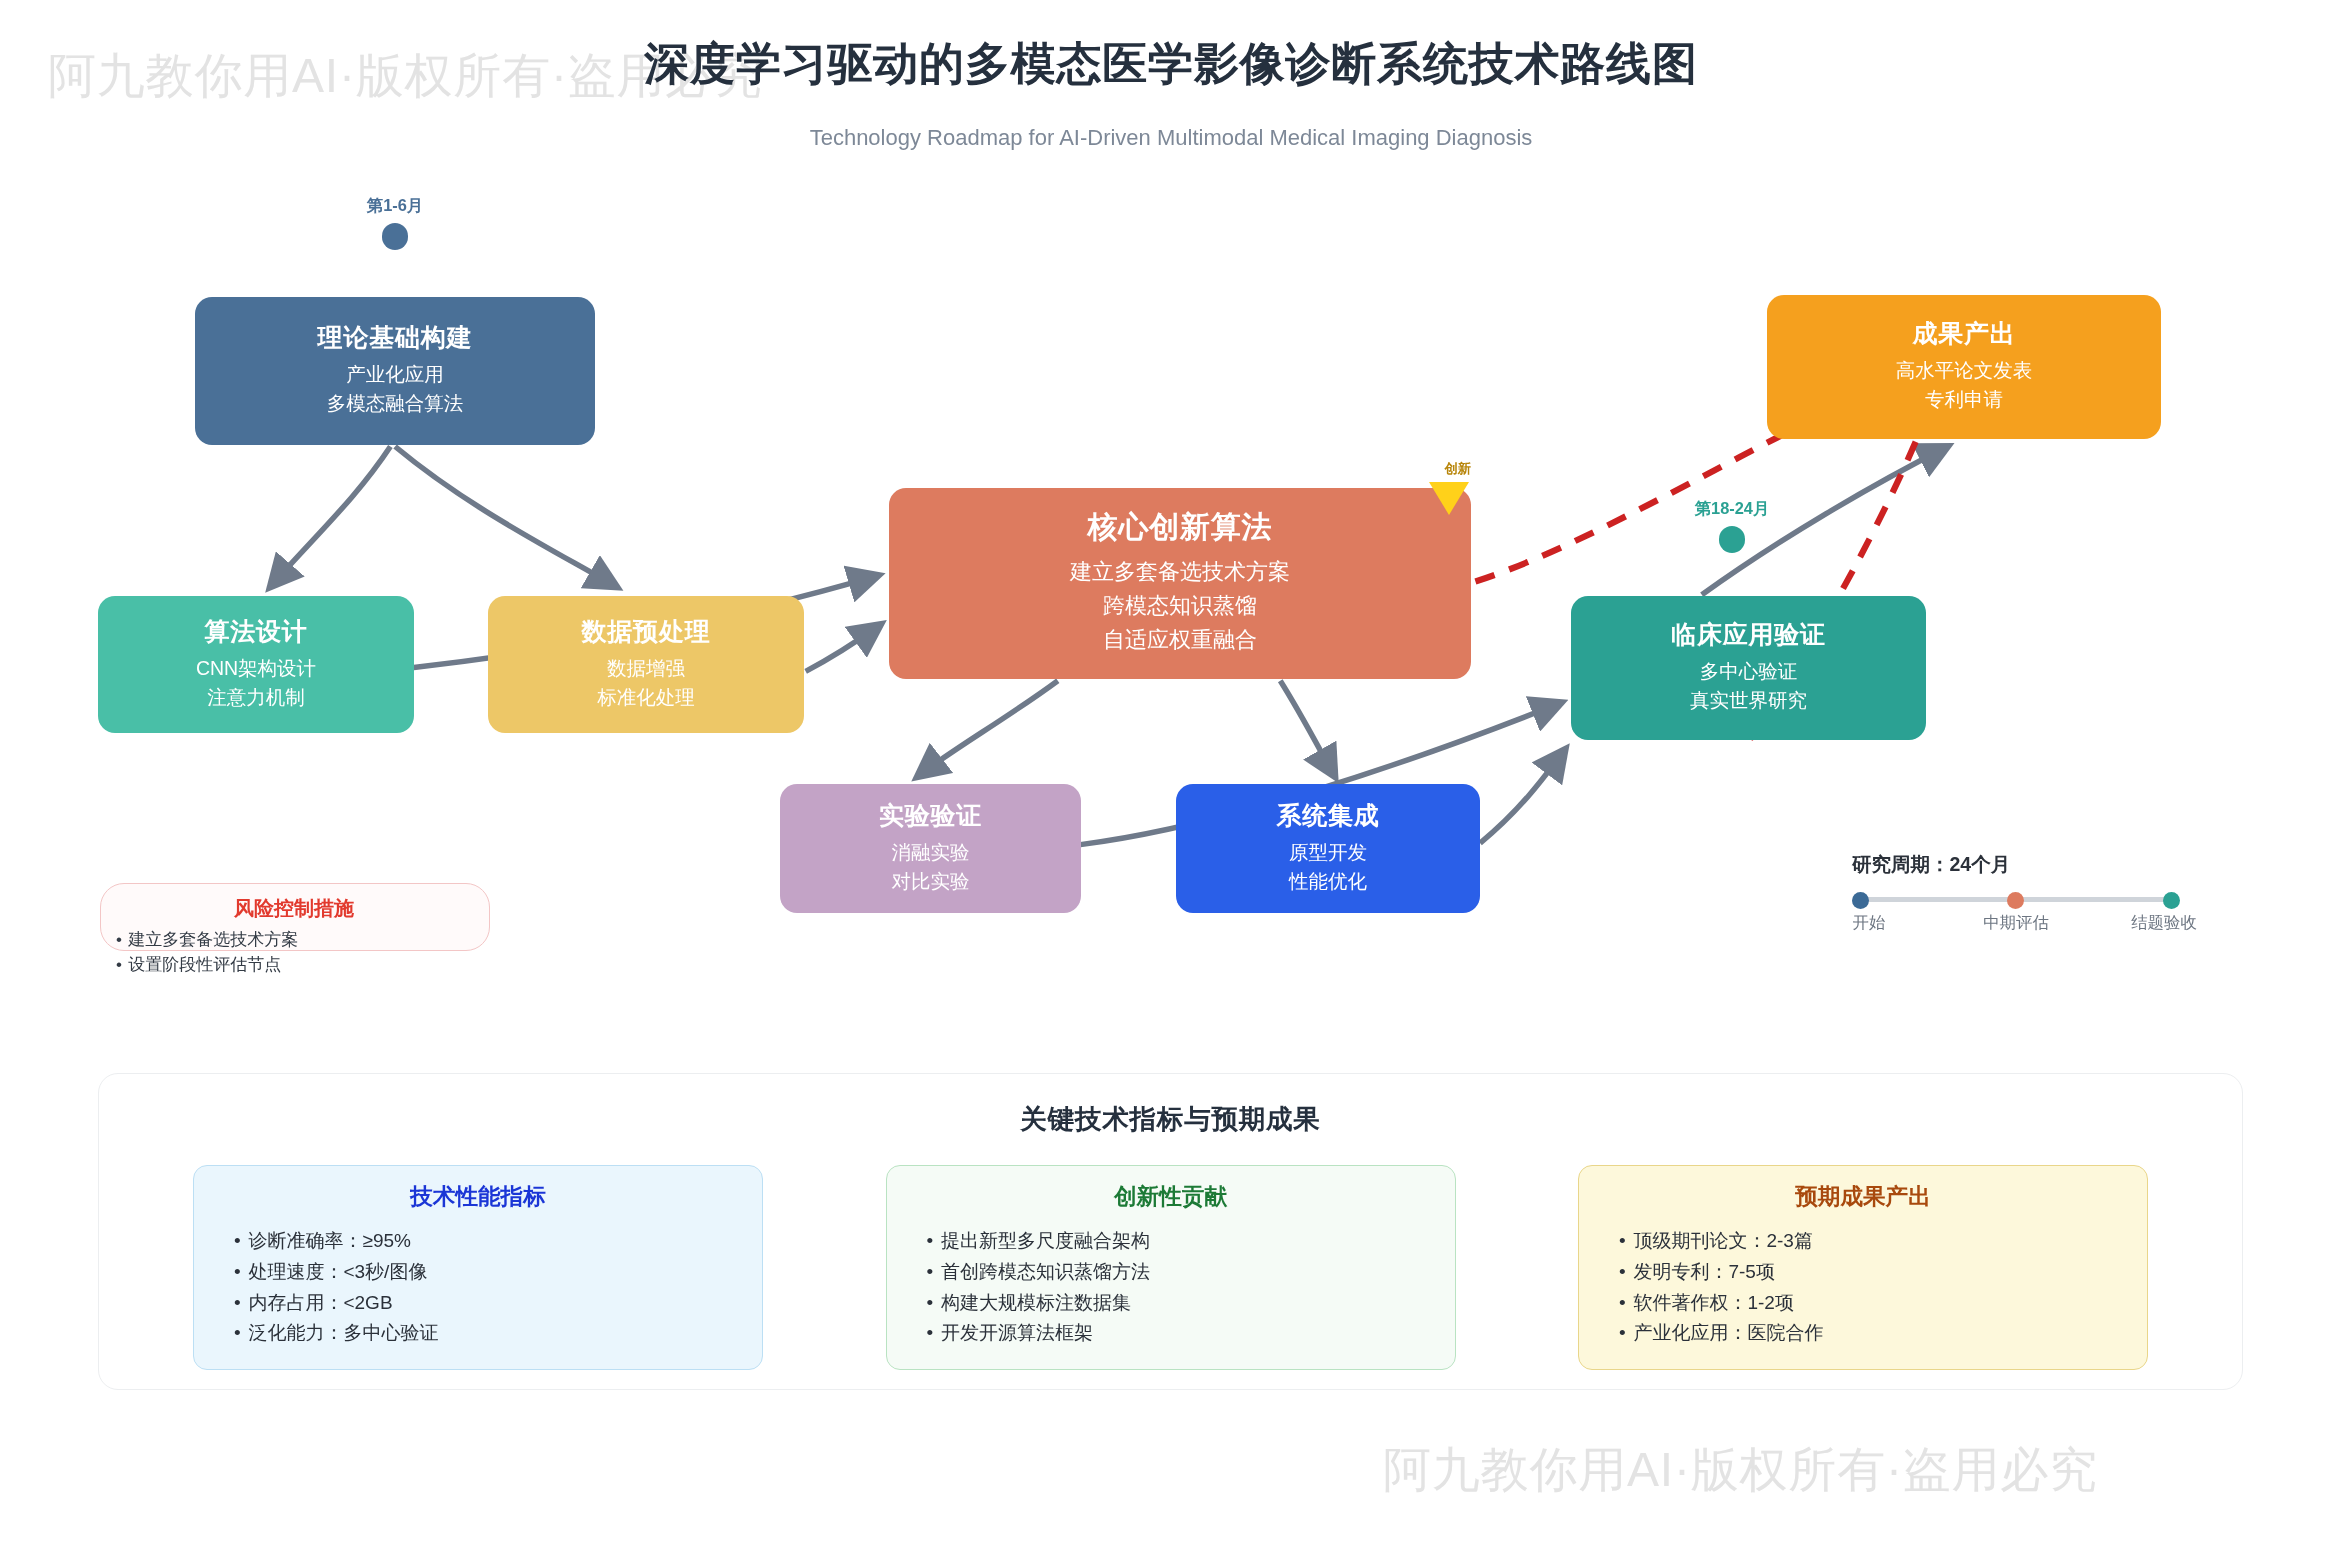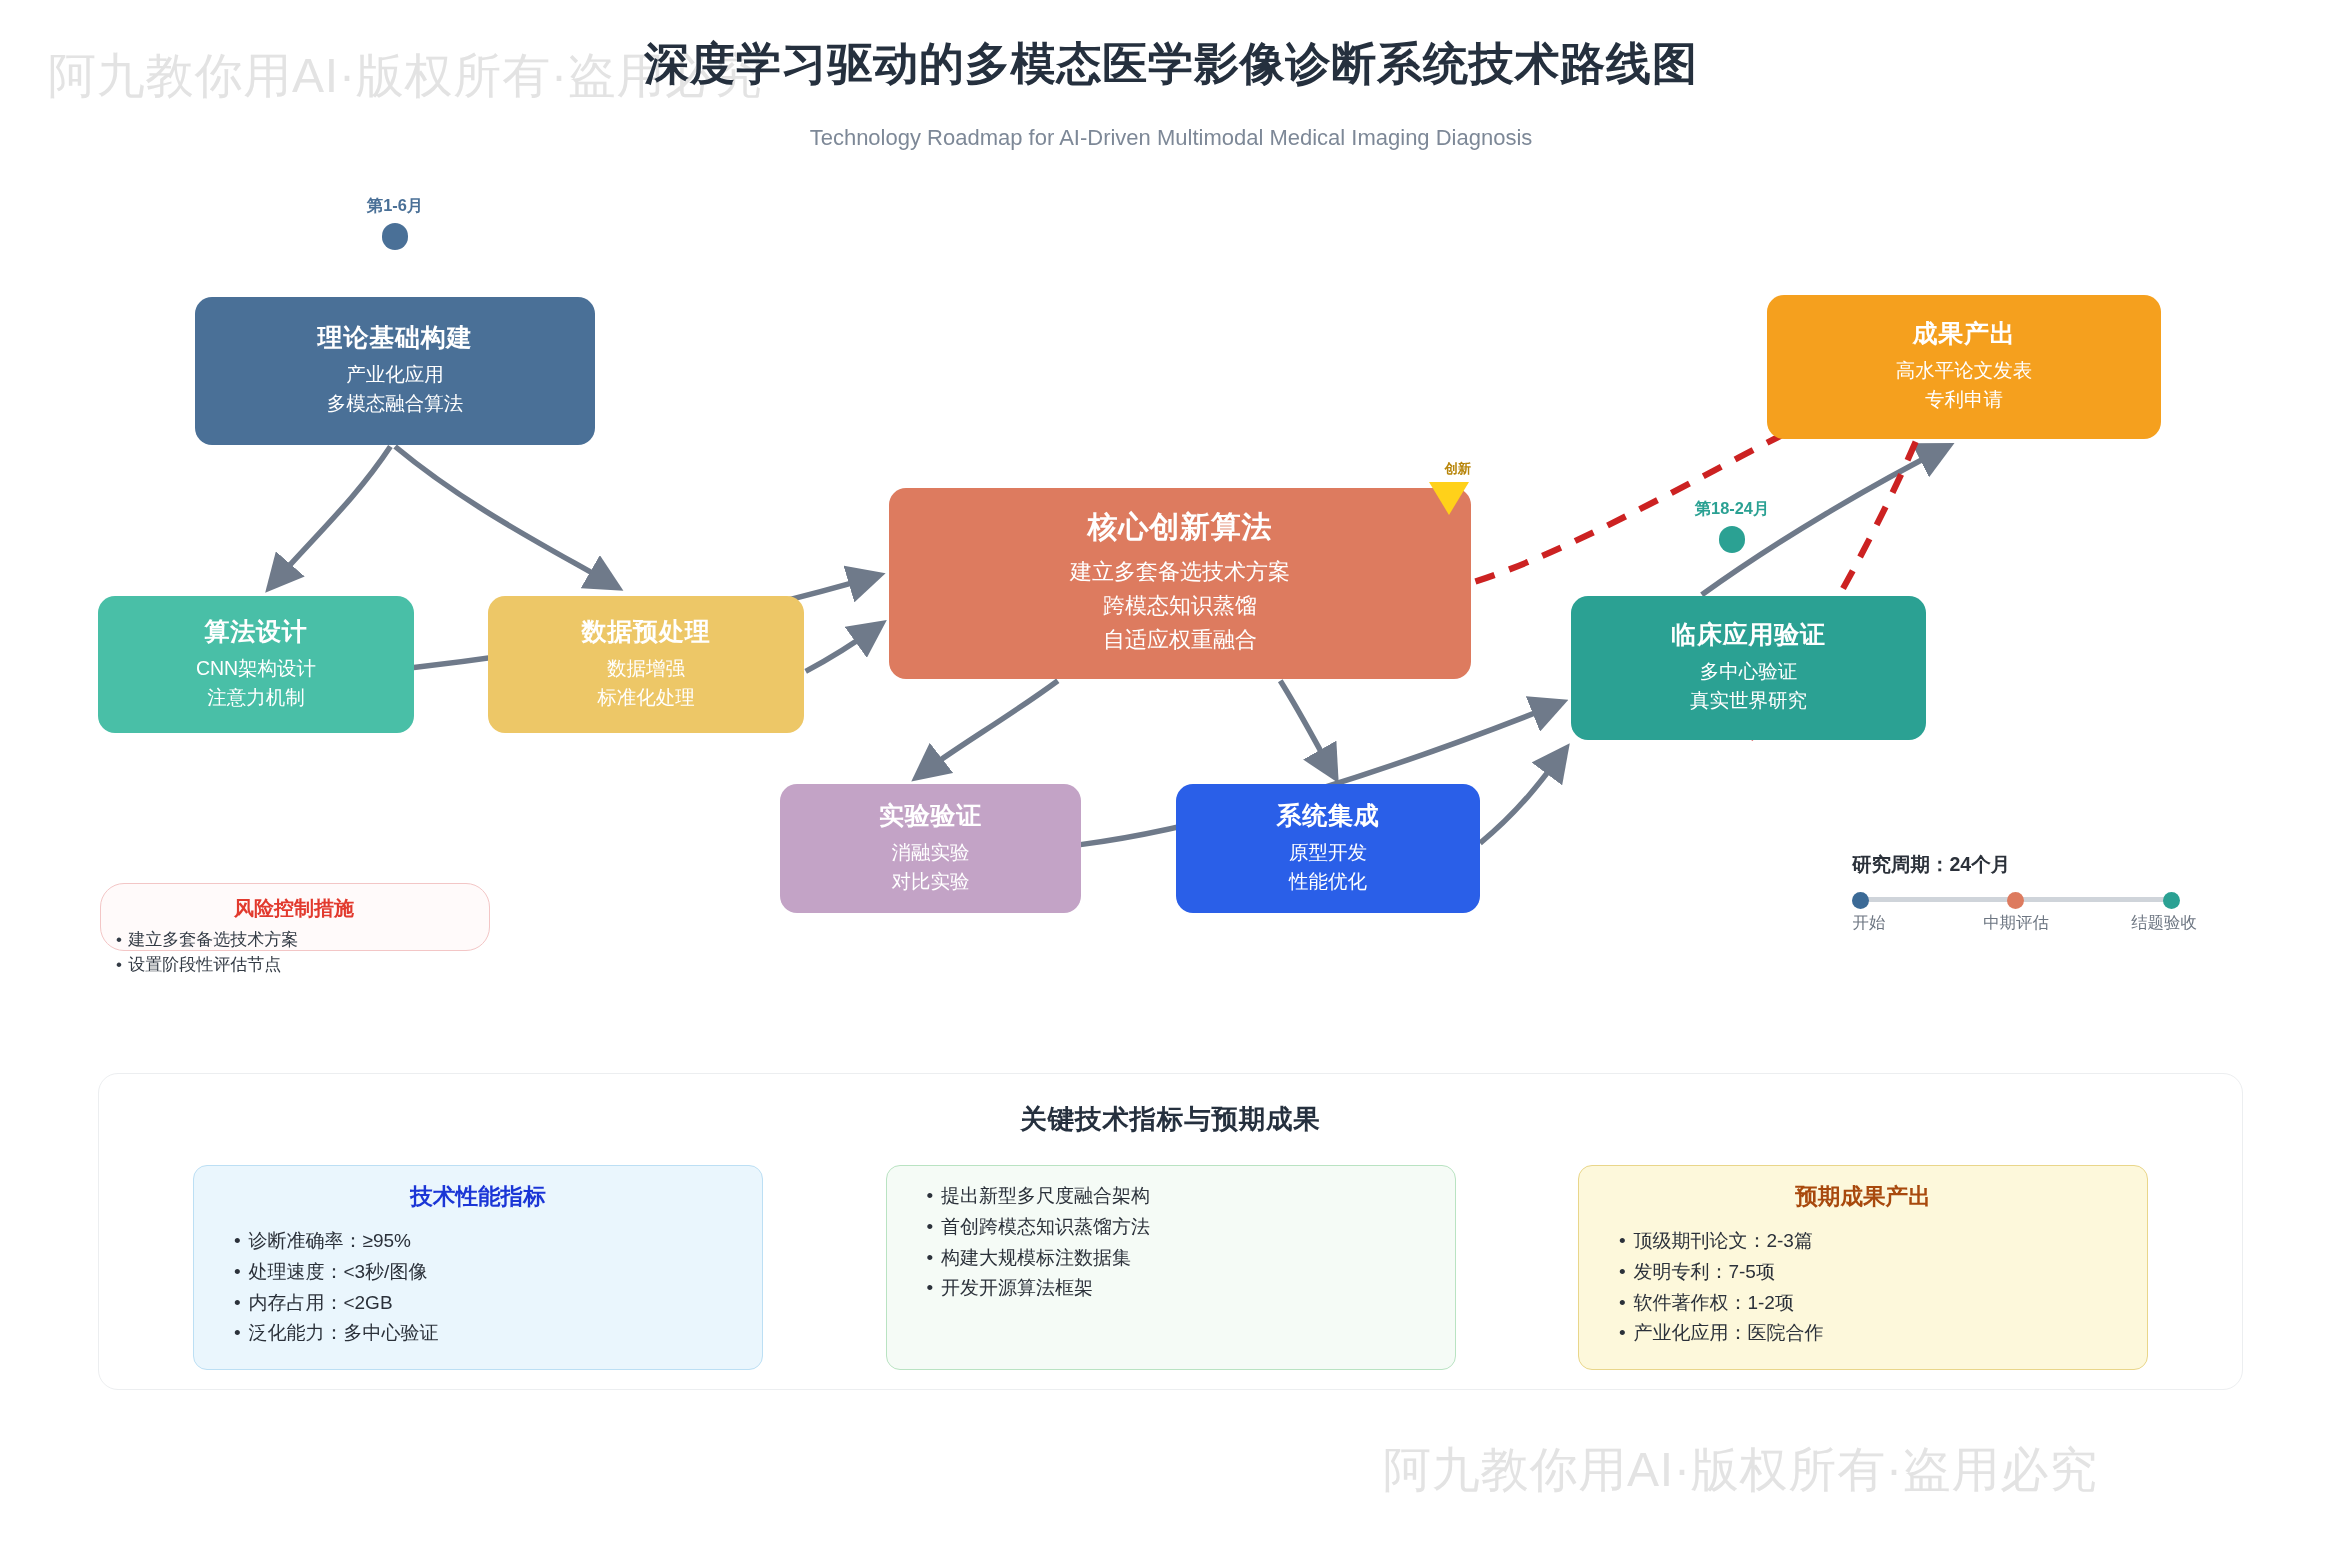--- a/index.html
+++ b/index.html
@@ -221,20 +221,21 @@
       <div class="c-title">技术性能指标</div>
       <ul>
         <li>诊断准确率：≥95%</li>
         <li>处理速度：&lt;3秒/图像</li>
         <li>内存占用：&lt;2GB</li>
         <li>泛化能力：多中心验证</li>
       </ul>
     </div>
 
     <div class="card green">
+      <div class="c-title">创新性贡献</div>
       <ul>
         <li>提出新型多尺度融合架构</li>
         <li>首创跨模态知识蒸馏方法</li>
         <li>构建大规模标注数据集</li>
         <li>开发开源算法框架</li>
       </ul>
     </div>
 
     <div class="card yellow">
       <div class="c-title">预期成果产出</div>

